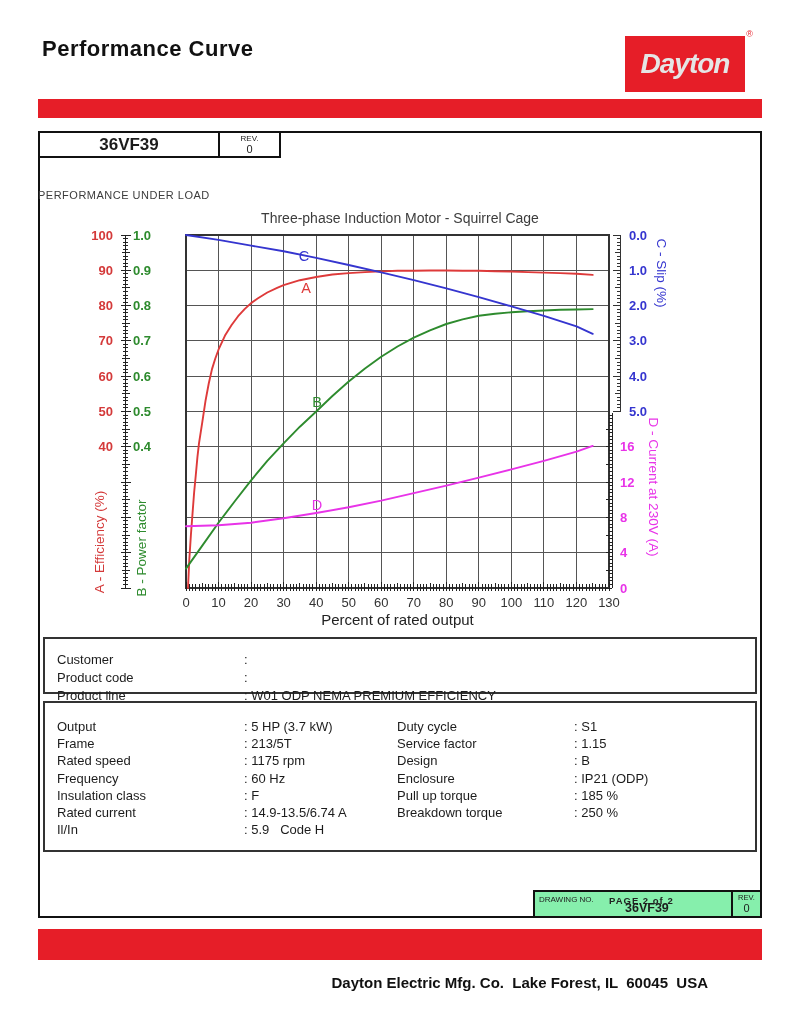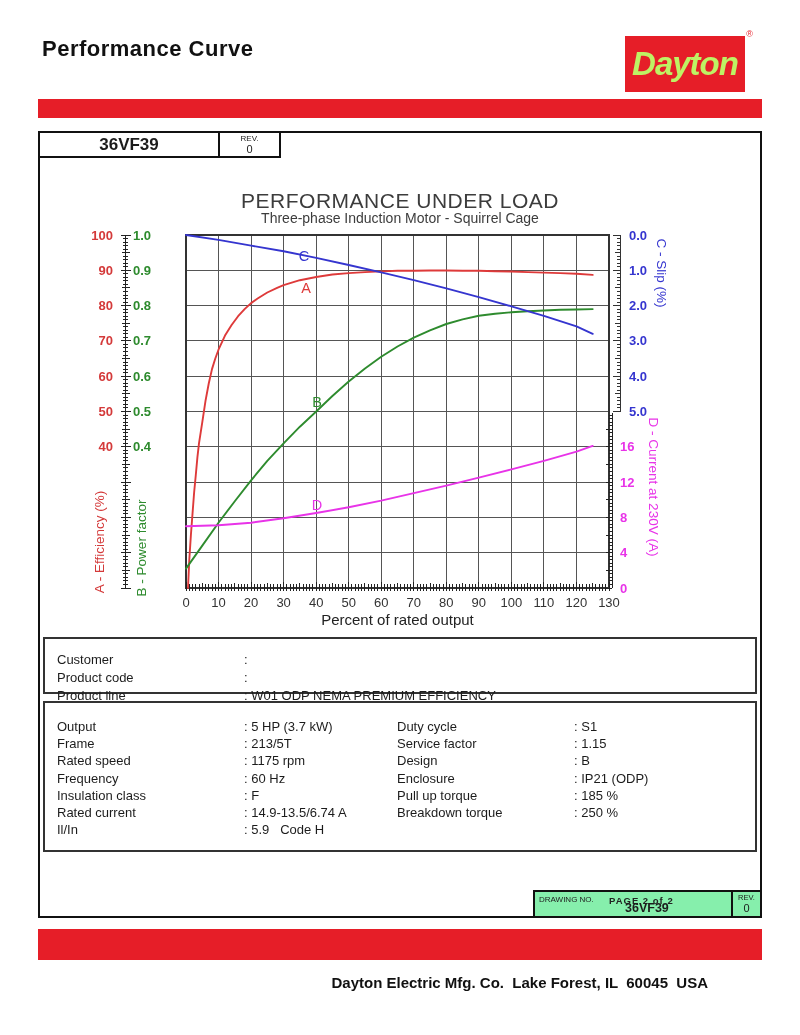--- a/index.html
+++ b/index.html
@@ -1,33 +1,33 @@
 <!DOCTYPE html>
 <html><head>
 <meta charset="utf-8">
 <style>
   html,body{margin:0;padding:0;background:#fff;}
   .page{position:relative;width:800px;height:1035px;background:#fff;overflow:hidden;
         font-family:"Liberation Sans",sans-serif;color:#1c1c1c;}
   .doc-title{position:absolute;left:42px;top:36px;font-size:22px;font-weight:bold;color:#111;letter-spacing:.5px;}
   .logo{position:absolute;left:625px;top:36px;width:120px;height:56px;background:var(--red);
         display:flex;align-items:center;justify-content:center;}
-  .logo-text{color:#bef264;font-size:33px;font-weight:bold;font-style:italic;letter-spacing:-1px;}
+  .logo-text{color:#e5e5e5;font-size:28px;font-weight:bold;font-style:italic;letter-spacing:-1px;}
   .logo-reg{position:absolute;right:-8px;top:-7px;color:var(--red);font-size:9px;}
   .bar{position:absolute;left:38px;width:724px;background:var(--red);}
   .bar-top{top:99px;height:19px;}
   .bar-bottom{top:929px;height:31px;}
   .page-box{position:absolute;left:38px;top:131px;width:724px;height:787px;border:2px solid #111;box-sizing:border-box;}
   .model-cell{position:absolute;left:38px;top:131px;width:182px;height:27px;border:2px solid #111;box-sizing:border-box;
         display:flex;align-items:center;justify-content:center;font-size:17px;font-weight:bold;background:#fff;}
   .rev-cell{position:absolute;left:218px;top:131px;width:63px;height:27px;border:2px solid #111;box-sizing:border-box;
         display:flex;flex-direction:column;align-items:center;justify-content:center;background:#fff;line-height:1;}
   .rev-cell .rl{font-size:8px;}
   .rev-cell .rv{font-size:11px;margin-top:1px;}
-  .chart-title{position:absolute;left:38px;top:189px;width:724px;text-align:center;font-size:21px;color:#3c3c3c;letter-spacing:.5px;}
+  .chart-title{position:absolute;left:38px;top:189px;width:724px;font-size:11px;color:#3c3c3c;letter-spacing:.5px;}
   .chart-subtitle{position:absolute;left:38px;top:210px;width:724px;text-align:center;font-size:14px;color:#3c3c3c;}
   .chart-svg{position:absolute;left:38px;top:155px;}
   .chart-svg text{font-family:"Liberation Sans",sans-serif;}
   .axis-title{position:absolute;white-space:nowrap;font-size:13.5px;}
   .at-a{left:99px;top:542px;color:var(--ared);transform:translate(-50%,-50%) rotate(-90deg);}
   .at-b{left:141px;top:548px;color:var(--agreen);transform:translate(-50%,-50%) rotate(-90deg);}
   .at-c{left:661px;top:273px;color:var(--ablue);transform:translate(-50%,-50%) rotate(90deg);}
   .at-d{left:653px;top:487px;color:var(--amag);transform:translate(-50%,-50%) rotate(90deg);}
   .xlabel{position:absolute;left:186px;top:611px;width:423px;text-align:center;font-size:15px;color:#222;}
   .info-box{position:absolute;left:43px;width:714px;border:2px solid #333;box-sizing:border-box;background:#fff;}

